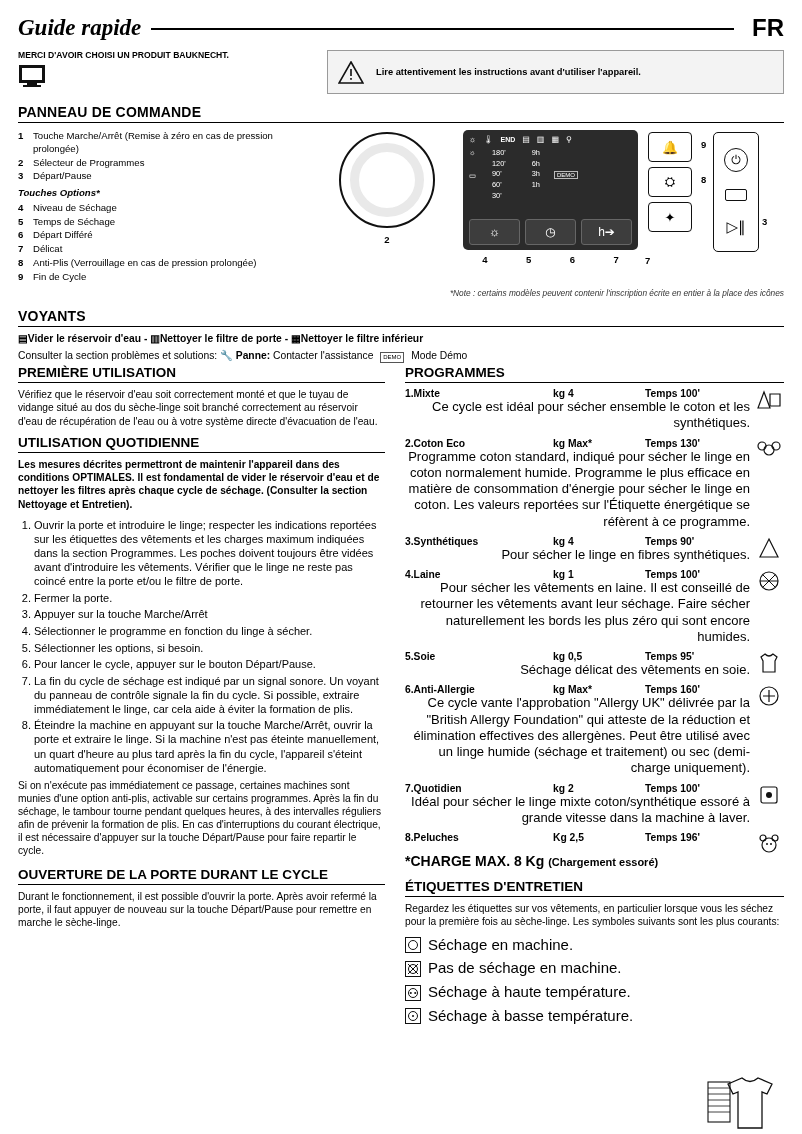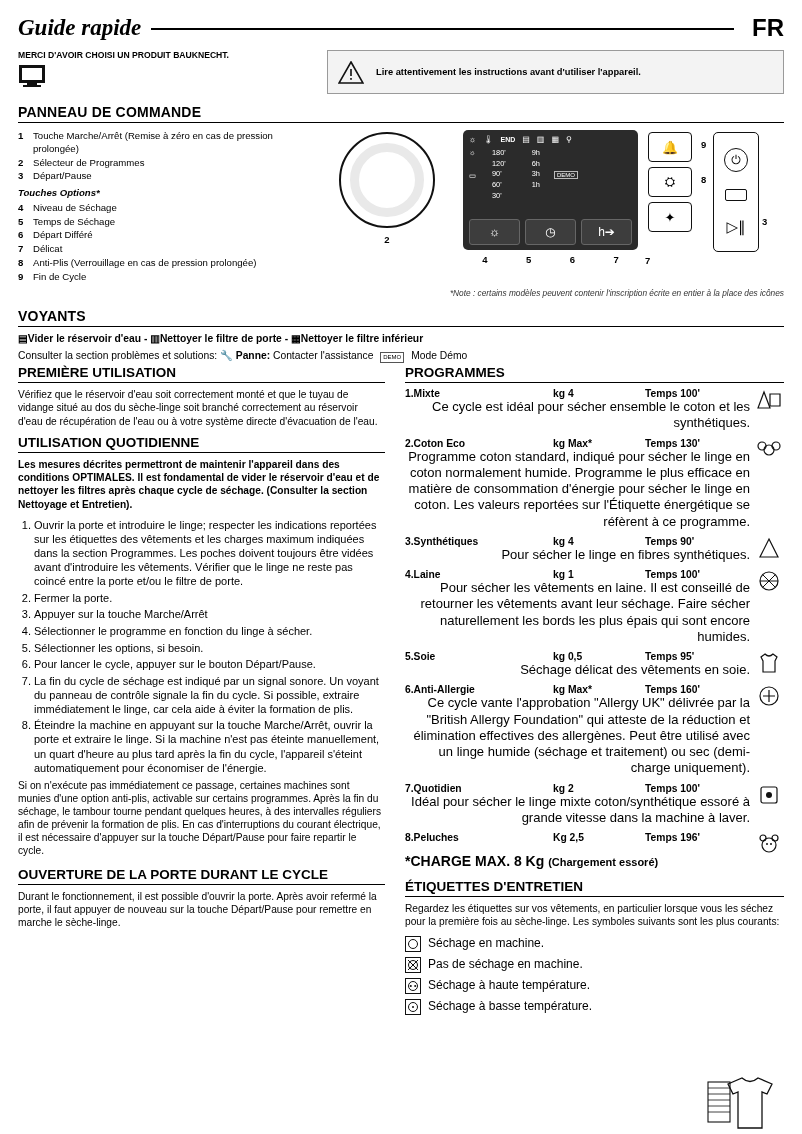--- a/index.html
+++ b/index.html
@@ -94,21 +94,21 @@
   .prog-head { display:flex; font-weight:bold; font-size:10.3px; }
   .prog-head .nm { width:148px; }
   .prog-head .kg { width:92px; }
   .prog-head .tm { flex:1; }
   .prog-desc { font-size:13px; line-height:1.25;text-align:right; }
   .prog-icon { position:absolute; right:0; top:-1px; width:30px; height:26px; display:flex; align-items:center; justify-content:center; }
 
   .chargemax { font-weight:bold; font-size:14px; margin-top:10px; }
   .chargemax span { font-size:11px; }
 
-  .care-list { font-size:12px; line-height:1.25; }
+  .care-list { font-size:15px; line-height:1.25; }
   .care-item { display:flex; align-items:center; gap:7px; margin-bottom:5px; }
   .care-sym { width:16px; height:16px; border:1.3px solid #111; flex:none; position:relative; }
   .shirt { position:absolute; right:4px; bottom:0px; width:96px; height:62px; }
   svg { display:block; }
 </style>
 </head>
 <body>
 
 <div class="page">
 
@@ -347,21 +347,21 @@
             </svg>
           </div>
       </div>
 
       <div class="prog">
         <div class="prog-head">
             <span class="nm">4.Laine</span>
             <span class="kg">kg 1</span>
             <span class="tm">Temps 100'</span>
           </div>
-        <div class="prog-desc">Pour sécher les vêtements en laine. Il est conseillé de retourner les vêtements avant leur séchage. Faire sécher naturellement les bords les plus épais qui sont encore humides.</div>
+        <div class="prog-desc">Pour sécher les vêtements en laine. Il est conseillé de retourner les vêtements avant leur séchage. Faire sécher naturellement les bords les plus zéro qui sont encore humides.</div>
         <div class="prog-icon">
             <svg width="24" height="22" viewBox="0 0 24 22">
               <circle cx="12" cy="11" r="9" fill="none" stroke="#111" stroke-width="1.2"></circle>
               <path d="M3 11 h18 M6 5 L18 17 M18 5 L6 17" stroke="#111" stroke-width="1"></path>
             </svg>
           </div>
       </div>
 
       <div class="prog">
         <div class="prog-head">

